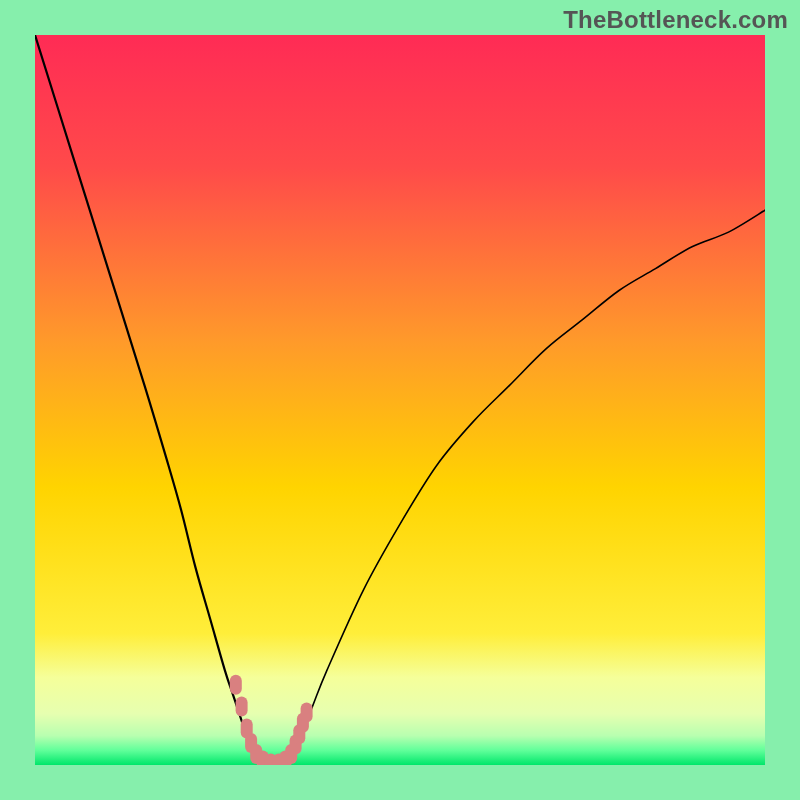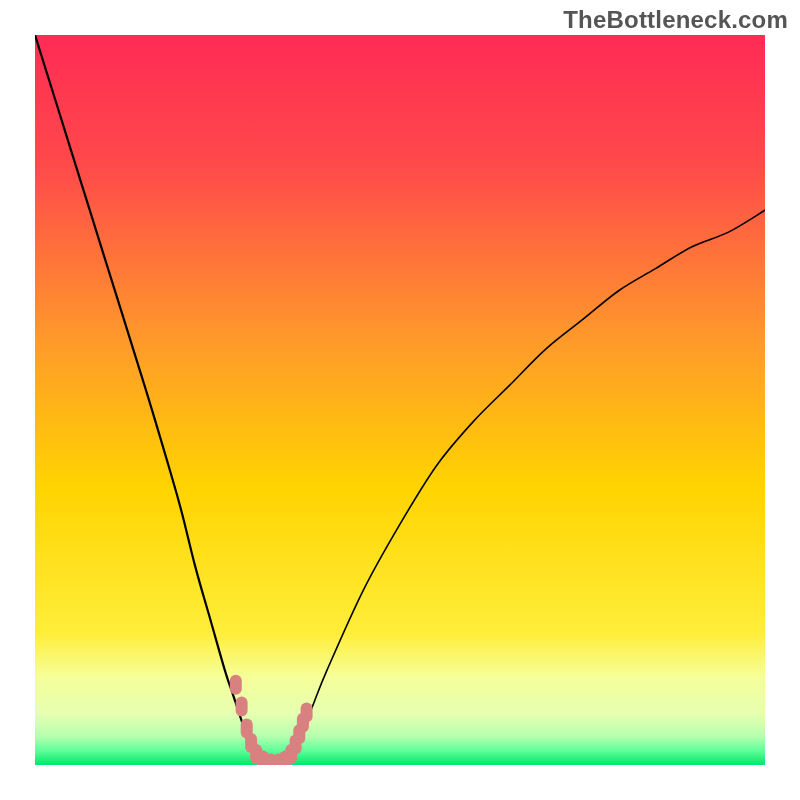--- a/index.html
+++ b/index.html
@@ -7,21 +7,21 @@
     padding: 0;
     width: 800px;
     height: 800px;
     overflow: hidden;
     background: #000;
     font-family: Arial, Helvetica, sans-serif;
   }
   .frame {
     position: absolute;
     inset: 0;
-    background: #ffffff;
+    background: #86efac;
     text-align: right;
   }
   .plot {
     position: absolute;
     left: 35px;
     top: 35px;
     width: 730px;
     height: 730px;
     overflow: hidden;
   }

